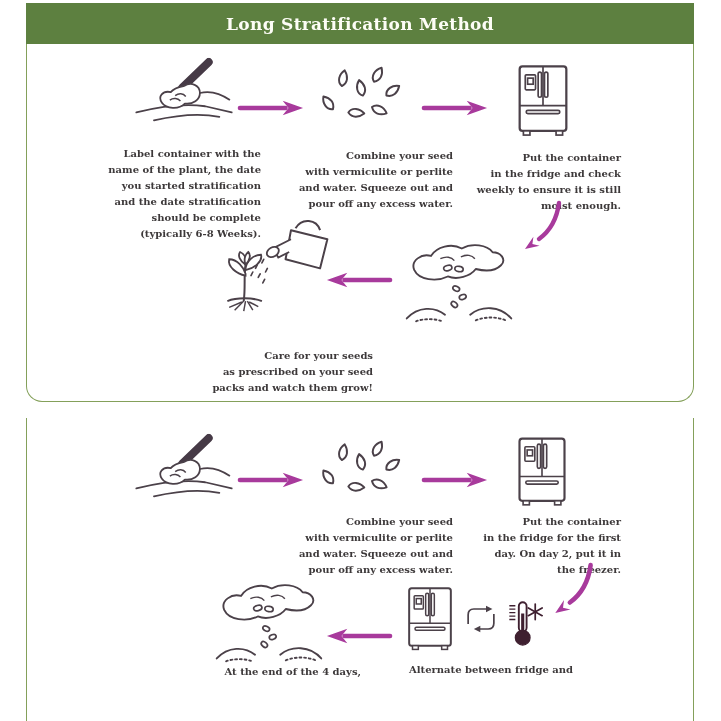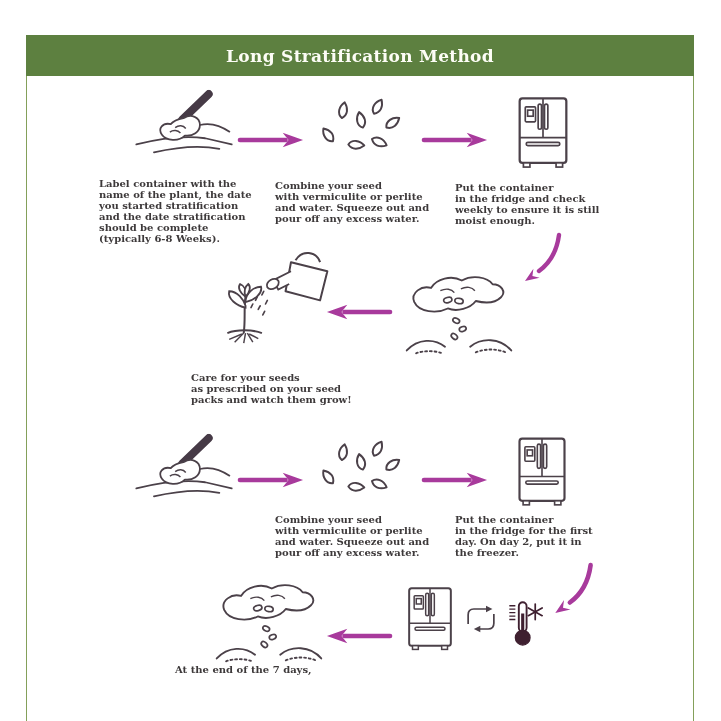--- a/index.html
+++ b/index.html
@@ -1,29 +1,29 @@
 <!DOCTYPE html>
 <html><head>
 <meta charset="utf-8">
 <style>
   html,body{margin:0;padding:0;background:#fff;}
   .page{position:relative;width:721px;height:721px;overflow:hidden;background:#ffffff;
         font-family:"DejaVu Serif","Liberation Serif",serif;}
   .section{position:absolute;left:26px;width:668px;}
-  .banner{height:41px;background:#5d8040;display:flex;align-items:center;justify-content:center;margin-top:32px;}
+  .banner{height:41px;background:#5d8040;display:flex;align-items:center;justify-content:center;}
   .banner h1{margin:0;color:#fdfdf6;font-size:17px;font-weight:700;letter-spacing:.3px;}
   .panel{position:relative;background:#fff;border:1.5px solid #84a05a;border-top:none;
          border-radius:0 0 16px 16px;box-sizing:border-box;}
   .panel-1{height:358px;}
   .panel-2{height:320px;}
   .abs{position:absolute;}
   .icon svg, svg.abs{width:100%;height:100%;display:block;}
   .icon{line-height:0;}
-  .caption{position:absolute;text-align:left;white-space:pre-line;color:#3d393a;
-           font-size:10px;line-height:11px;font-weight:700;}
+  .caption{position:absolute;text-align:right;white-space:pre-line;color:#3d393a;
+           font-size:10px;line-height:16px;font-weight:700;}
   .defs{position:absolute;width:0;height:0;overflow:hidden;}
 </style>
 </head>
 <body>
 
 <svg class="defs" aria-hidden="true">
   <defs>
     <symbol id="sym-writing" viewBox="0 0 120 80">
       <g fill="none" stroke="#4b4149" stroke-width="2" stroke-linecap="round">
         <path d="M6,62 C34,55 62,52 84,55 L114,62"></path>
@@ -214,21 +214,21 @@
       </div>
       <svg class="abs" viewBox="0 0 70 16" style="left:298px;top:228px;width:68px;height:16px">
           <use href="#sym-arrow-left"></use>
         </svg>
       <div class="abs icon" style="left:180px;top:168px;width:128px;height:100px">
         <svg viewBox="0 0 140 110">
             <use href="#sym-watering"></use>
           </svg>
       </div>
 
-      <div class="caption" style="left:164px;top:296px;width:182px">Care for your seeds
+      <div class="caption" style="left:164px;top:304px;width:182px">Care for your seeds
 as prescribed on your seed
 packs and watch them grow!</div>
     </div>
   </div>
 
   <div class="section" style="top:418px;">
     <div class="panel panel-2">
 
       <div class="abs icon" style="left:104px;top:14px;width:106px;height:74px">
         <svg viewBox="0 0 120 80">
@@ -282,17 +282,18 @@
       </div>
       <svg class="abs" viewBox="0 0 70 16" style="left:298px;top:210px;width:68px;height:16px">
           <use href="#sym-arrow-left"></use>
         </svg>
       <div class="abs icon" style="left:186px;top:162px;width:112px;height:86px">
         <svg viewBox="0 0 120 92">
             <use href="#sym-hand-drop"></use>
           </svg>
       </div>
 
-      <div class="caption" style="left:148px;top:246px;width:186px">At the end of the 7 days,</div>
+      <div class="caption" style="left:346px;top:244px;width:200px">Alternate between fridge and</div>
+      <div class="caption" style="left:148px;top:246px;width:186px">At the end of the 4 days,</div>
     </div>
   </div>
 
 </div>
 
 </body></html>

